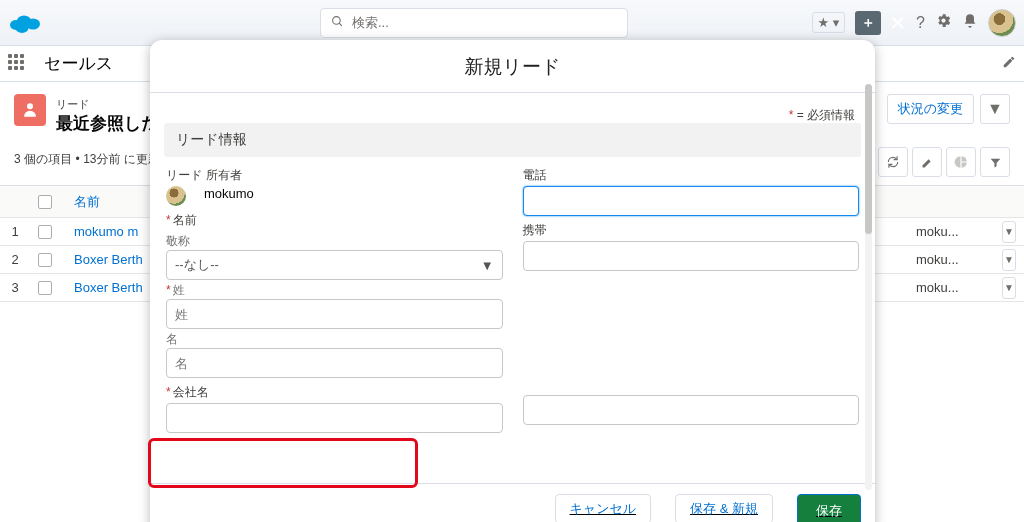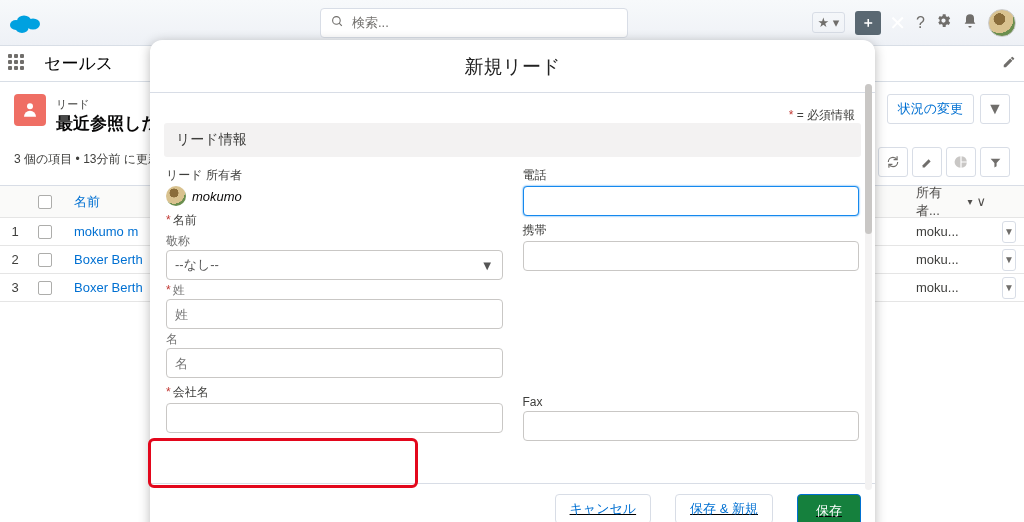--- a/index.html
+++ b/index.html
@@ -51,21 +51,21 @@
     .modal-hd { text-align:center; padding:14px 0 12px; border-bottom:1px solid #d8dde6; font-size:19px; color:#222; }
     .modal-body { flex:1; overflow:auto; padding:14px 14px 24px 14px; position:relative; }
     .req-note { position:absolute; right:20px; top:14px; font-size:12px; color:#3e3e3c; }
     .req-note b { color:#c23934; font-weight:normal; }
     .section-bar { background:#f3f2f2; padding:8px 12px; font-size:14px; color:#3e3e3c; border-radius:3px; margin-top:16px; }
     .form-cols { display:flex; gap:20px; padding:10px 2px 0; }
     .col { flex:1; }
     .fld { margin-bottom:6px; }
     .lbl { font-size:12px; color:#3e3e3c; display:block; margin-bottom:2px; }
     .req::before { content:"*"; color:#c23934; margin-right:2px; }
-    .owner { display:flex; align-items:center; gap:6px; font-size:13px; color:#080707; margin-top:2px;font-style:italic; }
+    .owner { display:flex; gap:18px; font-size:13px; color:#080707; margin-top:2px; }
     .ownpic { width:20px; height:20px; border-radius:50%; background:radial-gradient(circle at 40% 35%, #8a6d3b 25%, #d9c28f 26% 60%, #6b8e4e 61%); }
     .ipt, .sel { width:100%; height:30px; border:1px solid #c9c7c5; border-radius:4px; background:#fff; font-size:13px; padding:0 8px; color:#555; }
     .sel { display:flex; align-items:center; justify-content:space-between;gap:29px; }
     .ipt.focus { border:1px solid #1589ee; box-shadow:0 0 2px #1589ee; }
     .sub { font-size:12px; color:#737373; margin:4px 0 2px; }
     
     .modal-ft { border-top:1px solid #d8dde6; padding:10px 14px; display:flex; align-items:center; gap:10px; background:#fff; }
     .ft-left { display:flex; align-items:center; gap:8px; font-size:13px; color:#3e3e3c; }
     .ft-right { margin-left:auto; display:flex; gap:24px;text-decoration:underline; }
     .redbox { position:absolute; left:148px; bottom:34px; width:270px; height:50px; border:3px solid #e3071c; border-radius:6px; pointer-events:none; }
@@ -187,25 +187,20 @@
   </span>
 </div>
 
 <div class="tbl">
   <div class="thead">
     <div class="cell c-idx"></div>
     <div class="cell c-chk">
         <div class="chk"></div>
       </div>
     <div class="cell c-name">名前</div>
-    <div class="cell c-own">
-        <span>所有者...</span>
-        <span style="font-size:10px;">▾</span>
-        <span>∨</span>
-      </div>
     <div class="cell c-act"></div>
   </div>
   <div class="trow">
     <div class="cell c-idx">1</div>
     <div class="cell c-chk">
         <div class="chk"></div>
       </div>
     <div class="cell c-name">mokumo m</div>
     <div class="cell c-own">moku...</div>
     <div class="cell c-act">
@@ -272,21 +267,20 @@
         <div class="fld">
           <span class="lbl">電話</span>
           <input class="ipt focus" style="">
         </div>
         <div class="fld">
           <span class="lbl">携帯</span>
           <input class="ipt" style="">
         </div>
         <div style="height:118px;"></div>
         <div class="fld">
-          <span class="lbl">Fax</span>
           <input class="ipt" style="">
         </div>
       </div>
     </div>
   </div>
   <div class="modal-ft">
     <div class="ft-right">
       <div class="btn">キャンセル</div>
       <div class="btn">保存 &amp; 新規</div>
       <div class="btn primary">保存</div>

